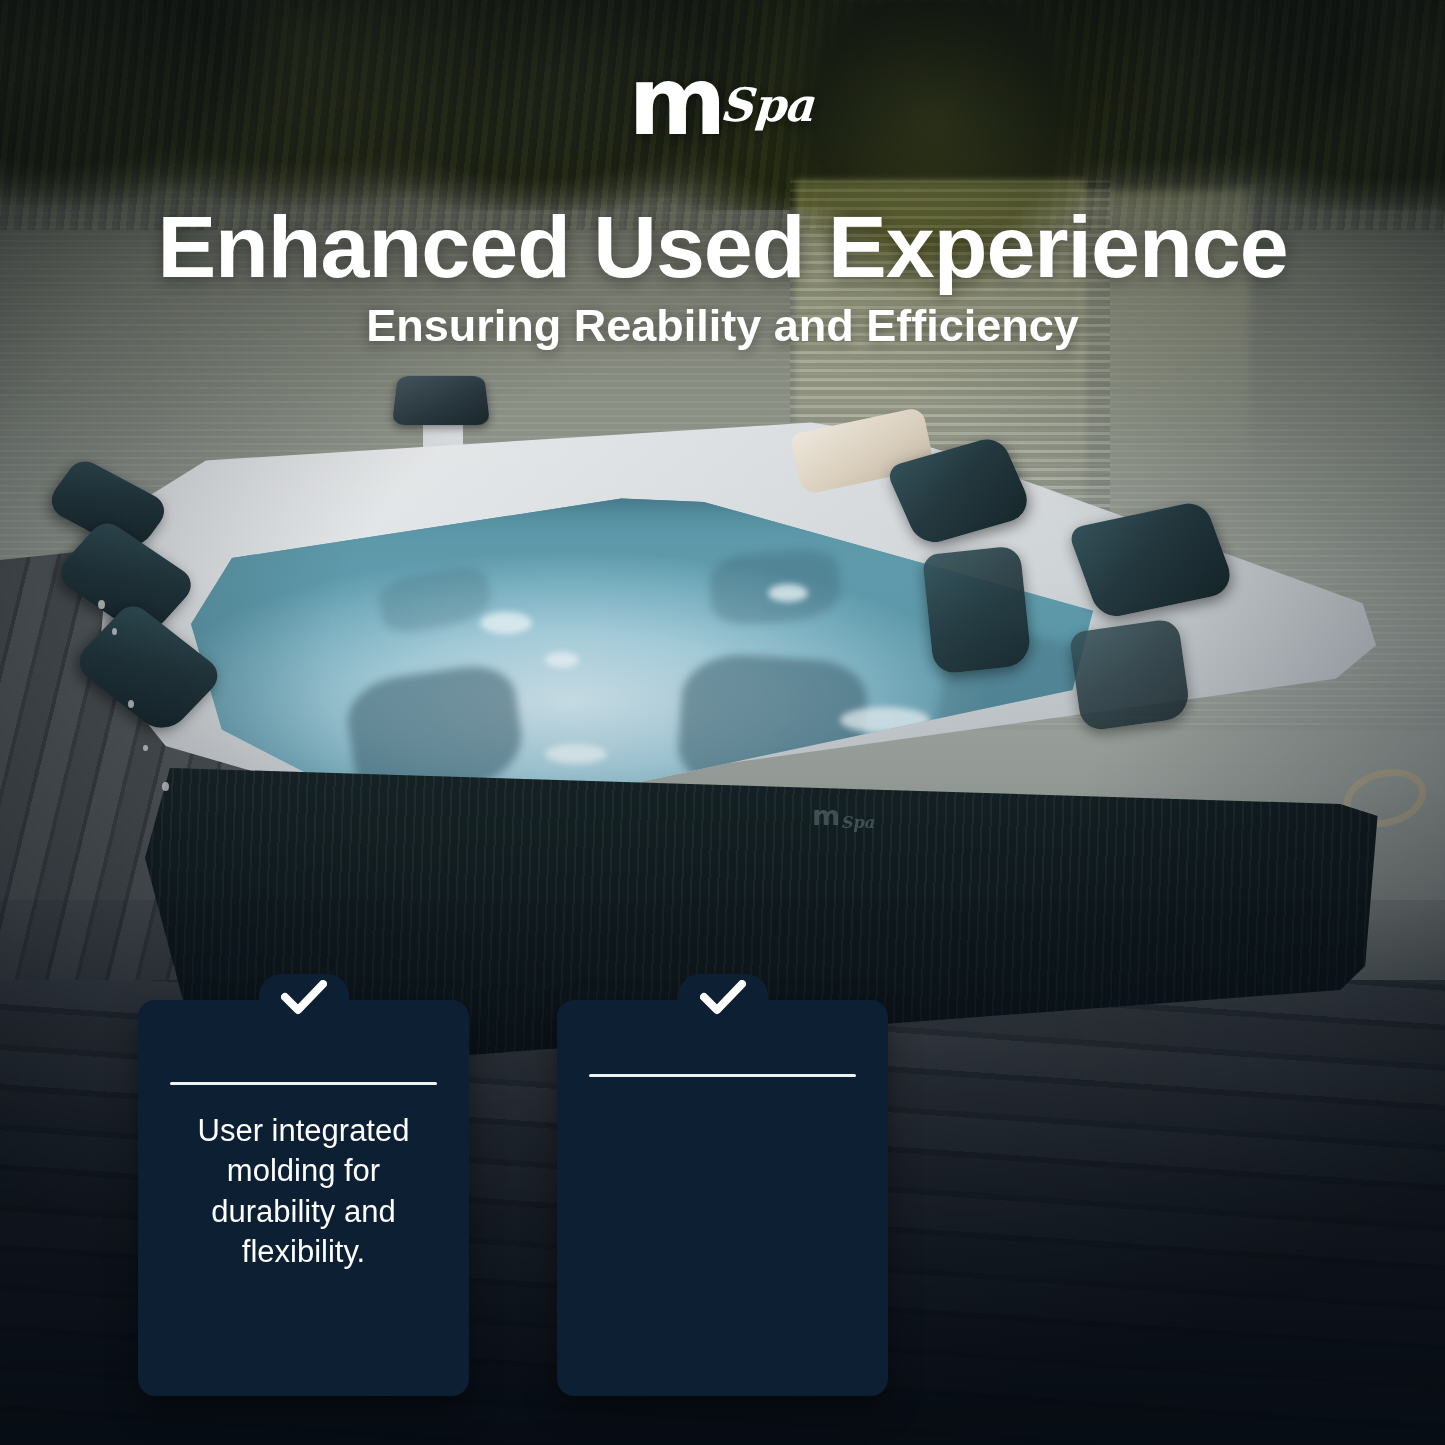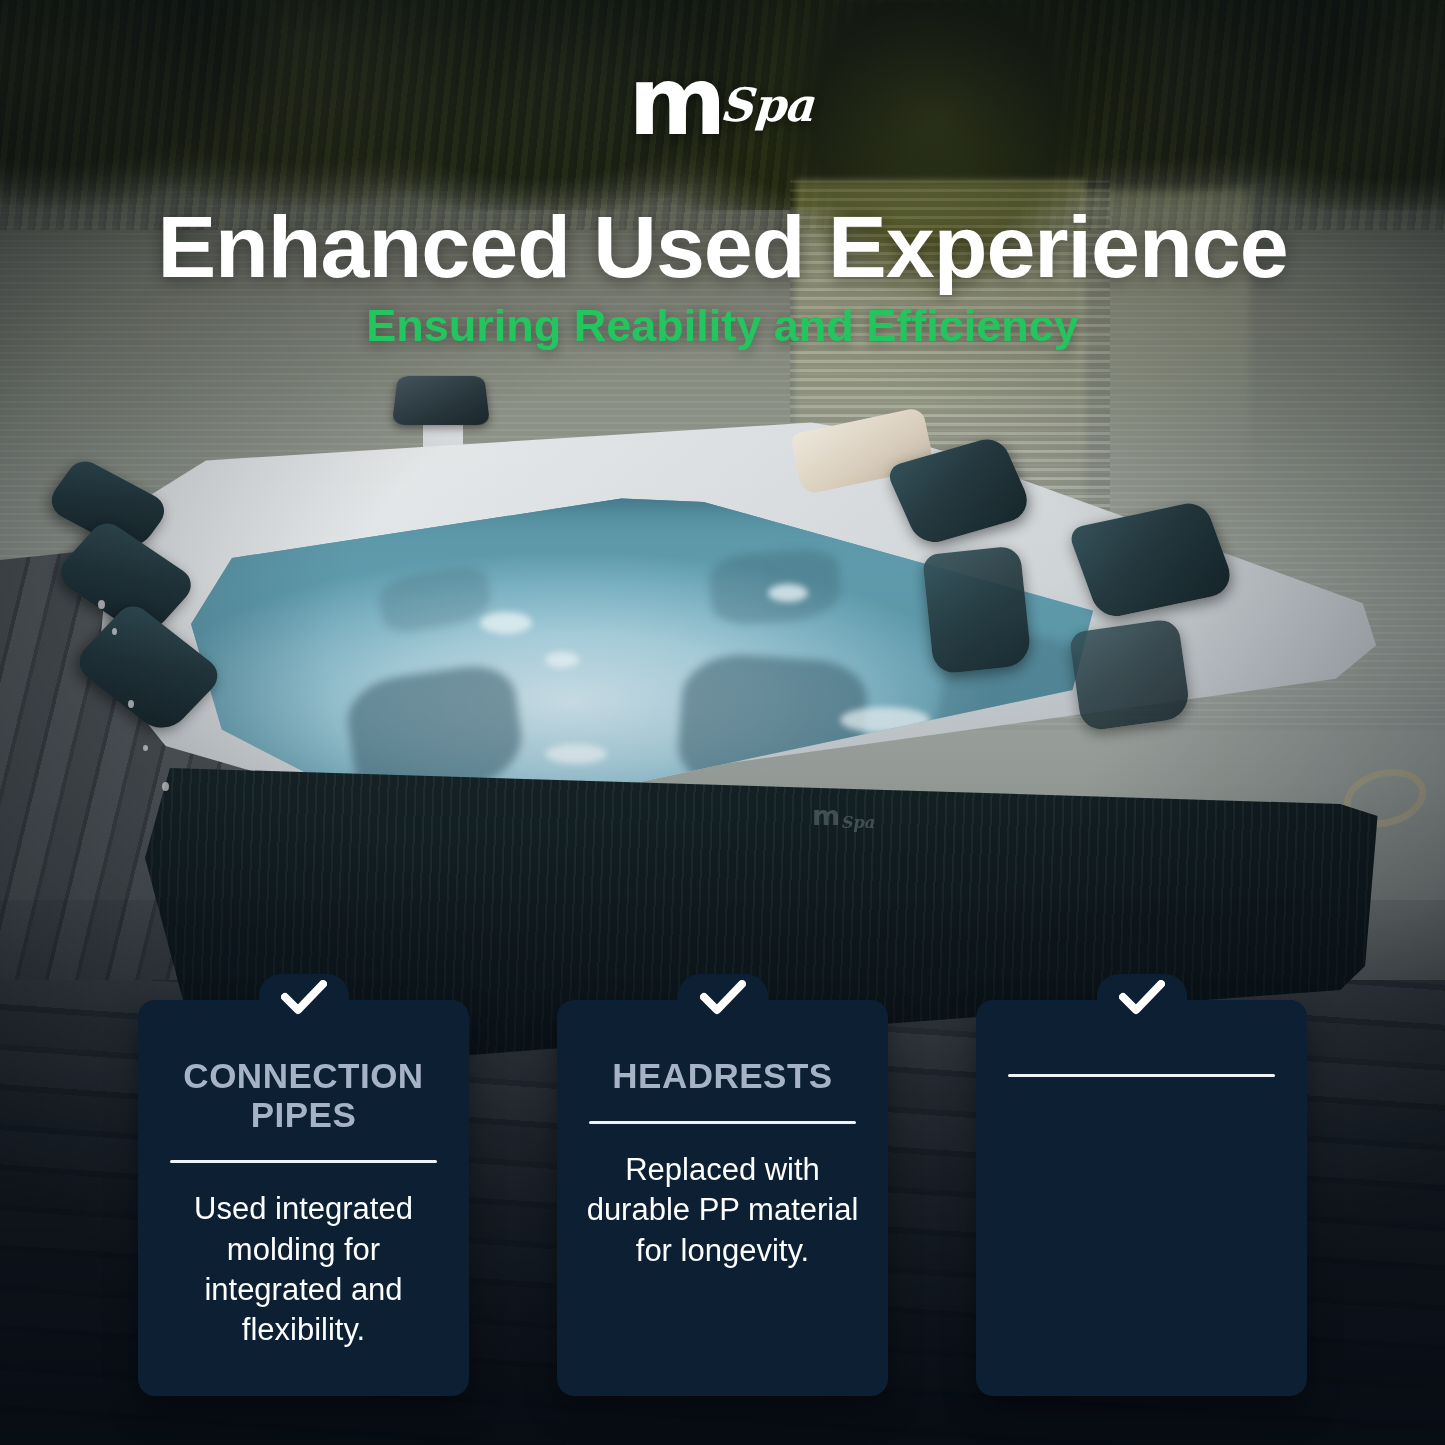--- a/index.html
+++ b/index.html
@@ -265,21 +265,21 @@
   }
 
   .headline{
     position:absolute; left:0; right:0; top:196px;
     text-align:center; color:#fff;
     font-size:88px; font-weight:700; letter-spacing:-1px;
     text-shadow:0 3px 16px rgba(0,0,0,0.40);
   }
   .subhead{
     position:absolute; left:0; right:0; top:300px;
-    text-align:center; color:#22c55e;
+    text-align:center; color:#ffffff;
     font-size:45px; font-weight:700; letter-spacing:0px;
     text-shadow:0 3px 14px rgba(0,0,0,0.40);
   }
 
   
   .cards{
     position:absolute; left:138px; top:1000px;
     width:1180px; height:396px;
     display:flex; gap:88px;
   }
@@ -403,34 +403,24 @@
   <div class="headline">Enhanced Used Experience</div>
   <div class="subhead">Ensuring Reability and Efficiency</div>
 
   <div class="cards">
 
     <div class="card t1">
       <div class="notch"></div>
       <svg class="check" viewBox="0 0 46 36">
         <path d="M4 17 L17 30 L42 4" fill="none" stroke="#ffffff" stroke-width="8" stroke-linecap="round" stroke-linejoin="round"></path>
       </svg>
-      <div class="card-title">CONNECTION PIPES</div>
       <div class="card-rule"></div>
-      <div class="card-body">Used integrated molding for integrated and flexibility.</div>
+      <div class="card-body">User integrated molding for durability and flexibility.</div>
     </div>
 
-    <div class="card t2">
-      <div class="notch"></div>
-      <svg class="check" viewBox="0 0 46 36">
-        <path d="M4 17 L17 30 L42 4" fill="none" stroke="#ffffff" stroke-width="8" stroke-linecap="round" stroke-linejoin="round"></path>
-      </svg>
-      <div class="card-title">HEADRESTS</div>
-      <div class="card-rule"></div>
-      <div class="card-body">Replaced with durable PP material for longevity.</div>
-    </div>
 
     <div class="card t3">
       <div class="notch"></div>
       <svg class="check" viewBox="0 0 46 36">
         <path d="M4 17 L17 30 L42 4" fill="none" stroke="#ffffff" stroke-width="8" stroke-linecap="round" stroke-linejoin="round"></path>
       </svg>
       <div class="card-rule"></div>
     </div>
 
   </div>

